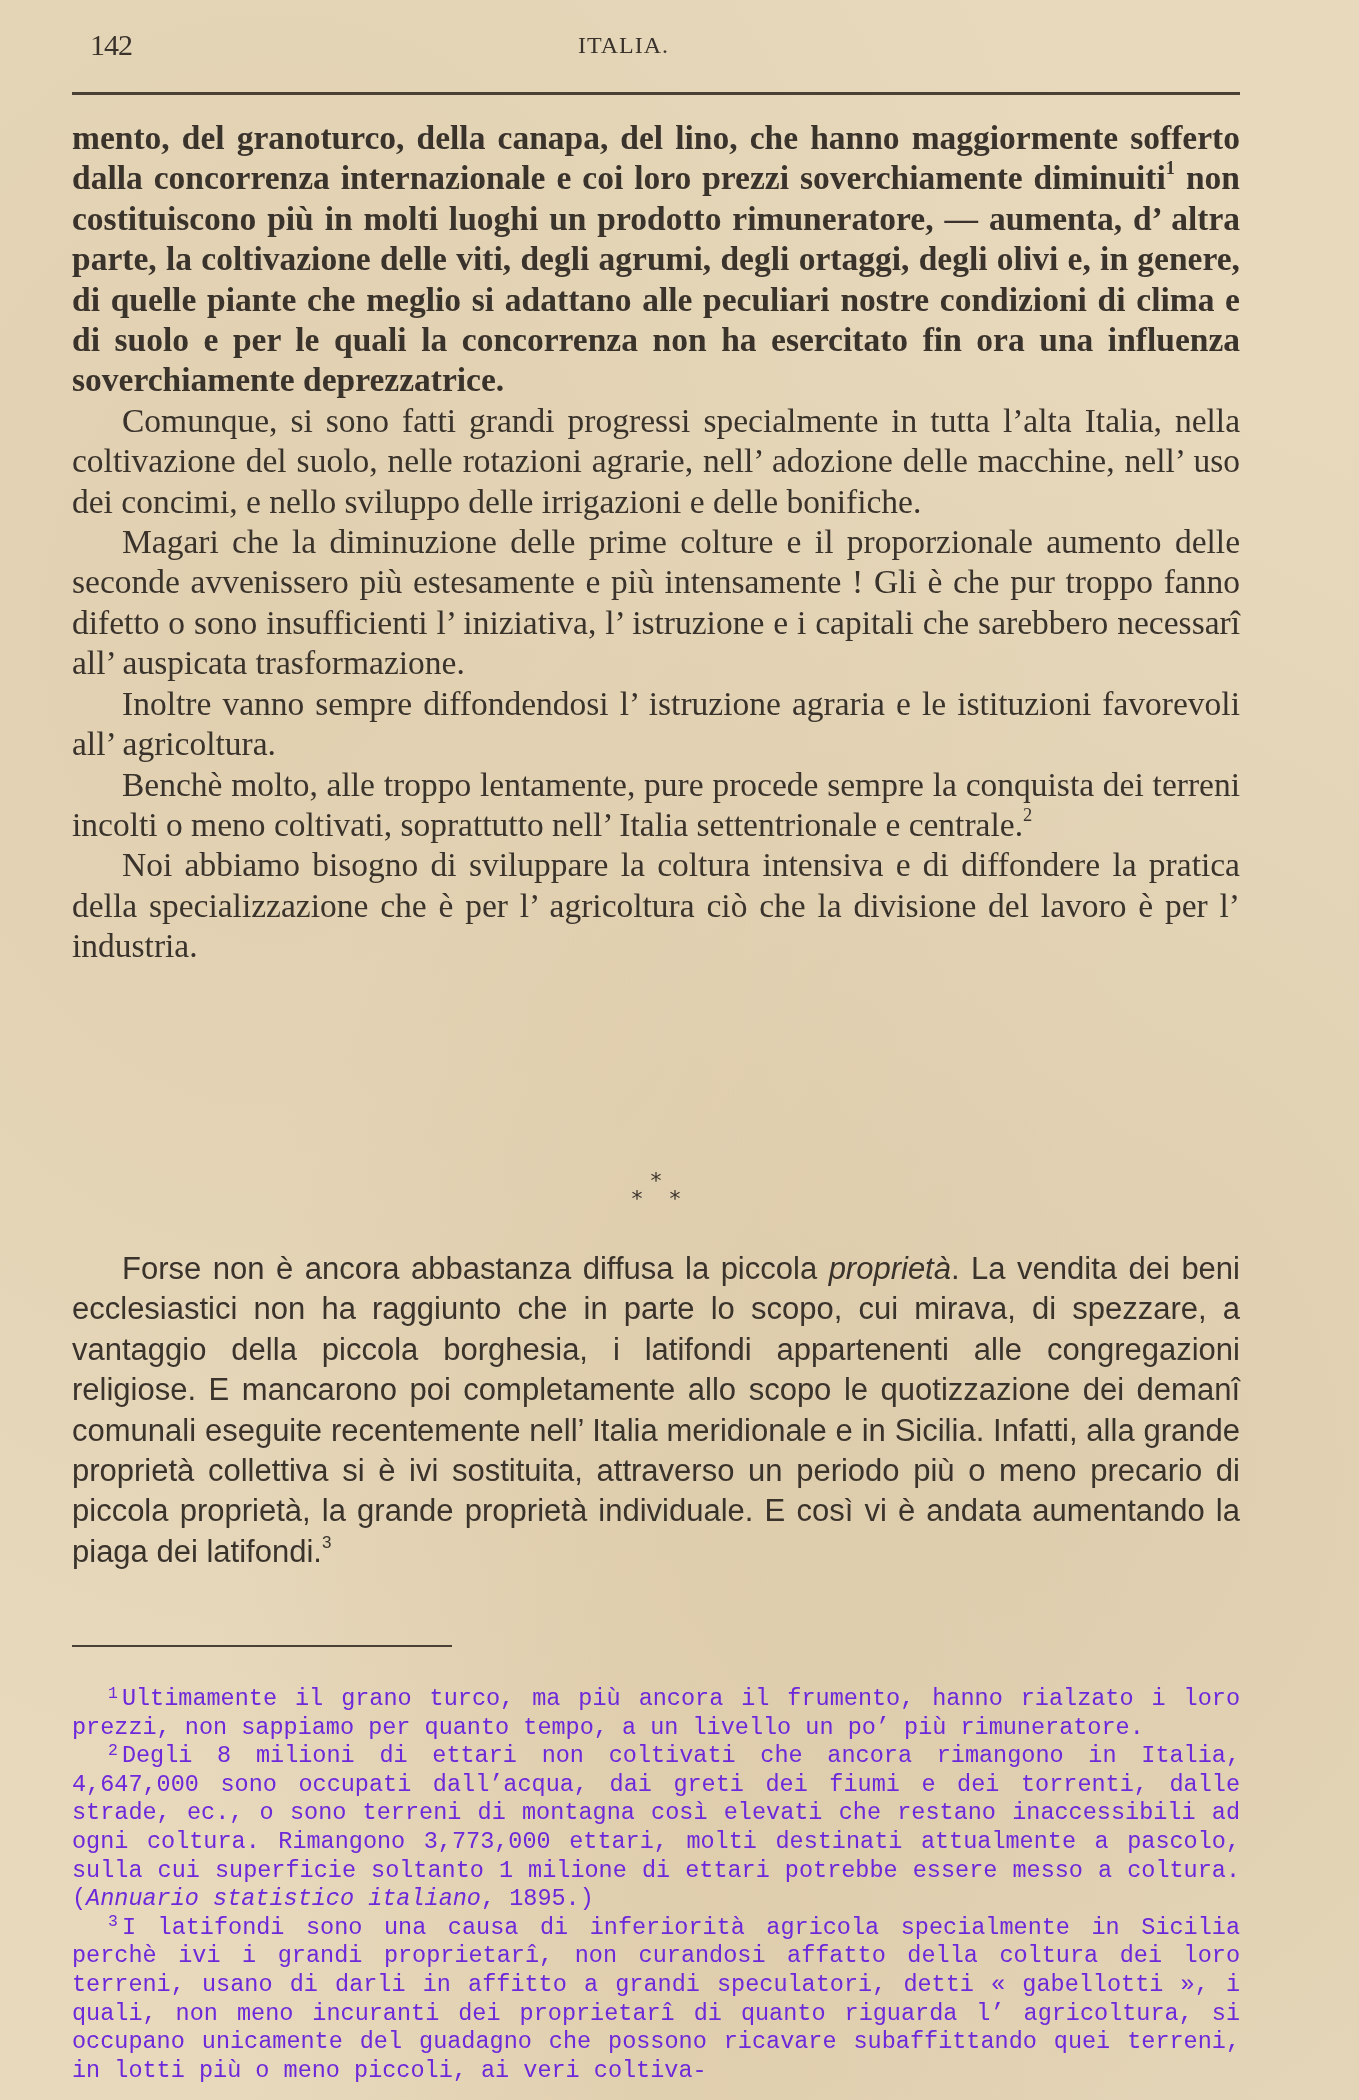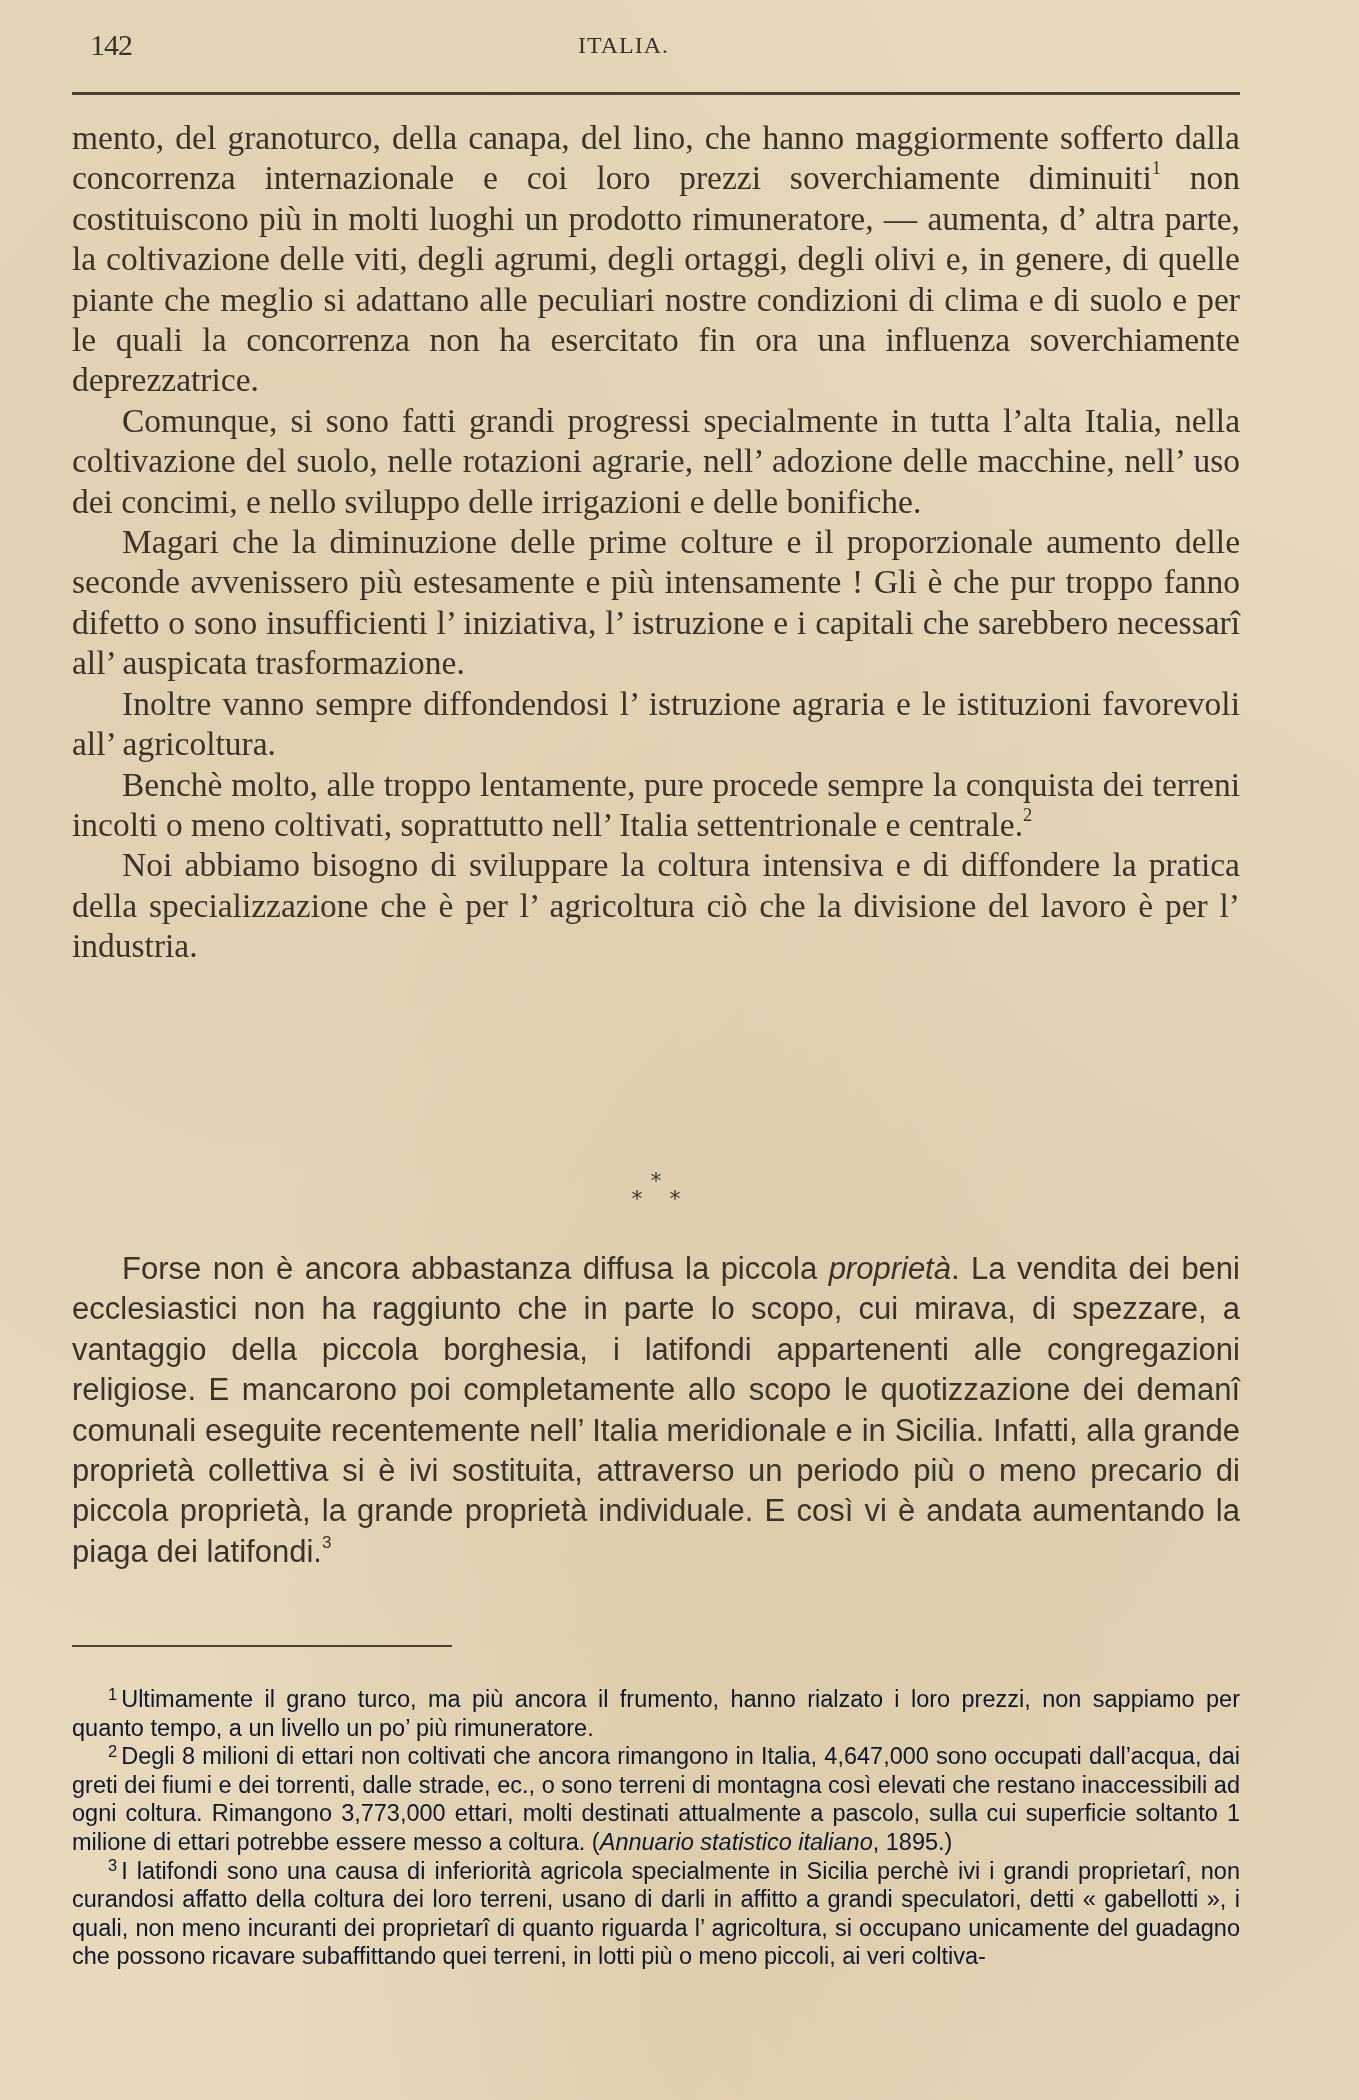--- a/index.html
+++ b/index.html
@@ -66,20 +66,21 @@
     line-height: 40.4px;
     text-align: justify;
     color: #3a332c;
   }
   .body-text p {
     margin: 0;
     text-indent: 50px;
   }
   .body-text p.cont {
     text-indent: 0;
+    font-weight: bold;
   }
   .body-text p:last-child::after,
   .fn p:last-child::after {
     content: "";
   }
   sup {
     font-size: 0.55em;
     line-height: 0;
     vertical-align: 0.8em;
   }
@@ -122,25 +123,25 @@
     left: 0;
     width: 380px;
     height: 2px;
     background: #4a4036;
   }
   .footnotes {
     position: absolute;
     top: 1685px;
     left: 0;
     width: 1168px;
-    font-family: Liberation Sans, sans-serif;
+    font-family: Liberation Mono, monospace;
     font-size: 23.5px;
     line-height: 28.6px;
     text-align: justify;
-    color: #0f172a;
+    color: #6d28d9;
   }
   .footnotes p {
     margin: 0;
     text-indent: 36px;
   }
   .footnotes em {
     font-style: italic;
     margin-top: 47px;
   }
   .fn-num {

